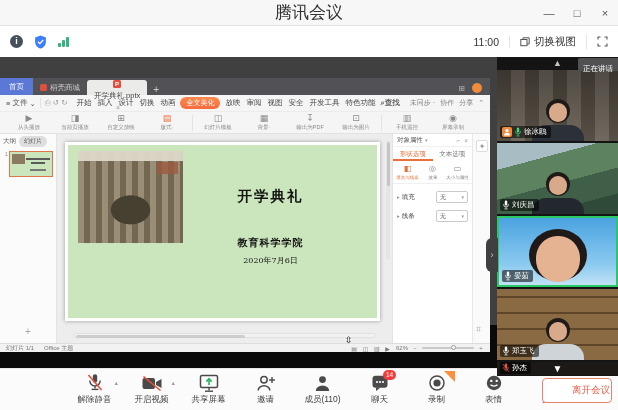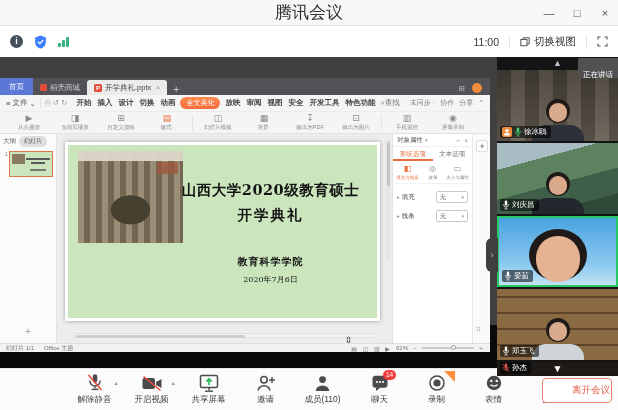--- a/index.html
+++ b/index.html
@@ -32,38 +32,38 @@
   
   .stage { position:absolute; left:0; top:57px; width:618px; height:268px; background:#404040; }
 
   
   .wps { position:absolute; left:0; top:21px; width:490px; height:274px; background:#f5f5f5;
     font-size:8px; color:#444; }
   .wps-tabbar { height:17px; background:#515156; display:flex; align-items:flex-end; }
   .wps-tab-home { height:17px; background:#5b78d6; color:#fff; font-size:7.5px;
     display:flex; align-items:center; padding:0 9px; }
   .wps-tab { height:15px; display:flex; align-items:center; gap:3px; padding:0 7px; font-size:7.5px; color:#ccc; }
-  .wps-tab.active { background:#ebebe9; color:#444; border-radius:3px 3px 0 0; }
+  .wps-tab.active { background:#ebebe9; color:#444; border-radius:3px 3px 0 0;flex-direction:column; }
   .doc-ico { width:8px; height:8px; background:#e34d3b; border-radius:1.5px; color:#fff;
     font-size:6px; line-height:8px; text-align:center; font-weight:bold; }
   .docer-ico { width:7px; height:7px; background:#e34d3b; border-radius:1.5px; }
   .tab-close { color:#999; font-size:7px; margin-left:2px; }
   .wps-newtab { color:#ccc; font-size:10px; margin-left:6px; }
   .wps-tabbar-right { margin-left:auto; display:flex; align-items:center; gap:7px; padding:0 8px 2px 0; }
   .grid-ico { color:#bbb; font-size:8px; }
   .avatar { width:10px; height:10px; border-radius:50%; background:#f08c3a; }
 
   .wps-menubar { height:17px; background:#f5f5f5; display:flex; align-items:center;
     padding:0 6px; gap:4px; font-size:7.5px; color:#444; border-bottom:1px solid #ececec; }
   .menu-file { display:flex; align-items:center; gap:2px; color:#555; }
   .qa-icons { display:flex; gap:4px; color:#9a9a9a; font-size:7.5px; padding:0 4px; border-left:1px solid #e2e2e2; }
-  .menu-item { padding:0 1px; white-space:nowrap;font-weight:bold; }
+  .menu-item { padding:0 1px; white-space:nowrap; }
   .menu-pill { background:linear-gradient(#ff8a4c,#f56a3d); color:#fff; border-radius:8px;
     padding:1px 6px; font-size:7px; white-space:nowrap; }
-  .menu-find { color:#666; white-space:nowrap; }
+  .menu-find { color:#666; white-space:nowrap;font-weight:bold; }
   .wps-menubar .right { margin-left:auto; display:flex; align-items:center; gap:5px; color:#888; font-size:7px; white-space:nowrap; }
 
   .wps-ribbon { height:22px; background:#f5f5f5; border-bottom:1px solid #e2e2e2;
     display:flex; align-items:center; padding:0 8px; gap:4px; }
   .rb-item { width:42px; display:flex; flex-direction:column; align-items:center; }
   .rb-item .g { font-size:9px; color:#8a8a8a; line-height:10px; }
   .rb-item .l { font-size:6px; color:#8a8a8a; white-space:nowrap; transform:scale(.92); }
   .rb-item.hl .g { color:#e8703c; }
   .rb-sep { width:1px; height:16px; background:#e3e3e3; }
 
@@ -149,21 +149,21 @@
   .handle { position:absolute; left:486px; top:238px; width:12px; height:34px; background:#3f3f42;
     border-radius:6px 0 0 6px; color:#cfcfcf; font-size:9px; display:flex; align-items:center;
     justify-content:center; z-index:8; }
 
   
   .sidebar { position:absolute; left:497px; top:57px; width:121px; height:319px; background:#141414;
     overflow:hidden; z-index:7; }
   .scroll-up { position:absolute; top:0; left:0; width:100%; height:13px; text-align:center;
     color:#c4c4c4; font-size:9px; line-height:12px; }
   .speaking-box { position:absolute; top:1px; right:0; height:13px; background:#515151; color:#fff;
-    font-size:7.5px; line-height:13px; padding:10px 5px; border-radius:2px 0 0 2px; z-index:3; }
+    font-size:7.5px; line-height:13px; padding:4px 5px; border-radius:2px 0 0 2px; z-index:3; }
   .tiles { position:absolute; top:13px; left:0; width:121px; }
   .tile { position:relative; width:121px; height:71px; margin-bottom:2px; overflow:hidden; }
   .tile.speaking { border:2px solid #28c865; }
   .tile.cut { height:13px; }
   .bg1 { background:linear-gradient(#474139,#6a6156);
          background-image:repeating-linear-gradient(90deg, rgba(0,0,0,.18) 0 14px, rgba(255,255,255,.05) 14px 28px),
          linear-gradient(#474139,#6a6156); }
   .bg2 { background:linear-gradient(165deg,#a8bcc4 0 26%,#5d8260 26% 55%,#3f5f48 55% 80%,#2f4a38 80%); }
   .bg3 { background:linear-gradient(#4aa3e0,#8ccaf0 70%,#c2e2f4); }
   .bg4 { background-image:repeating-linear-gradient(0deg,#8a6a42 0 14px,#5f4628 14px 16px),
@@ -354,21 +354,20 @@
                 <div class="t3"></div>
             </div>
           </div>
           <div class="thumb-add">+</div>
         </div>
 
         <div class="canvas">
           <div class="slide">
             <div class="gate-photo"></div>
             <div class="slide-textcol">
-              <div class="slide-title1">山西大学2020级教育硕士</div>
               <div class="slide-title2">开学典礼</div>
               <div class="slide-org">教育科学学院</div>
               <div class="slide-date">2020年7月6日</div>
             </div>
           </div>
           <div class="hscroll">
               <div class="th"></div>
             </div>
           <div class="vscroll">
               <div class="th"></div>

